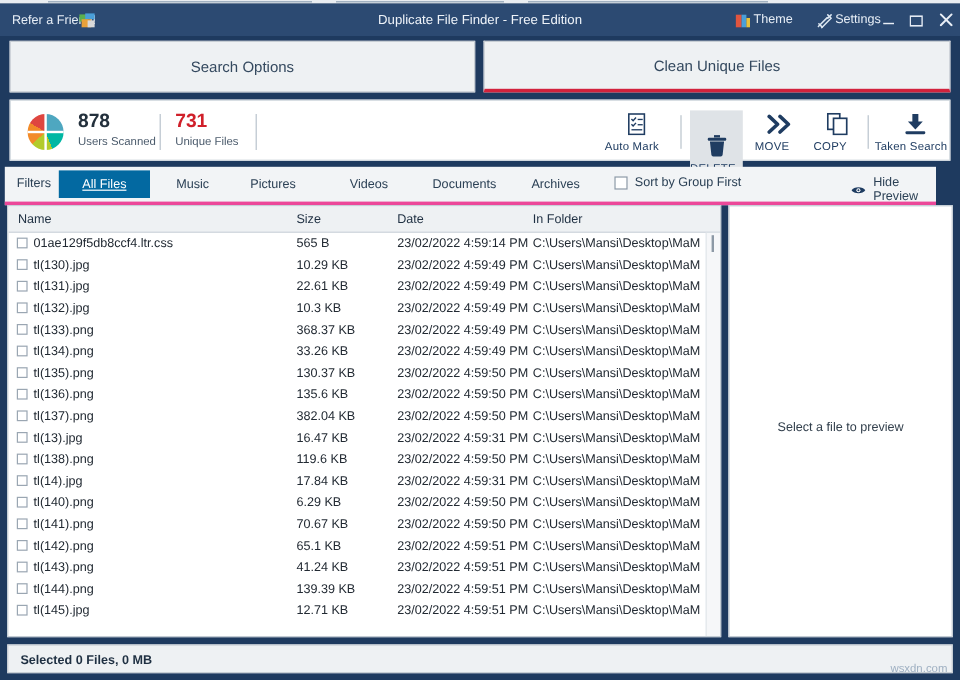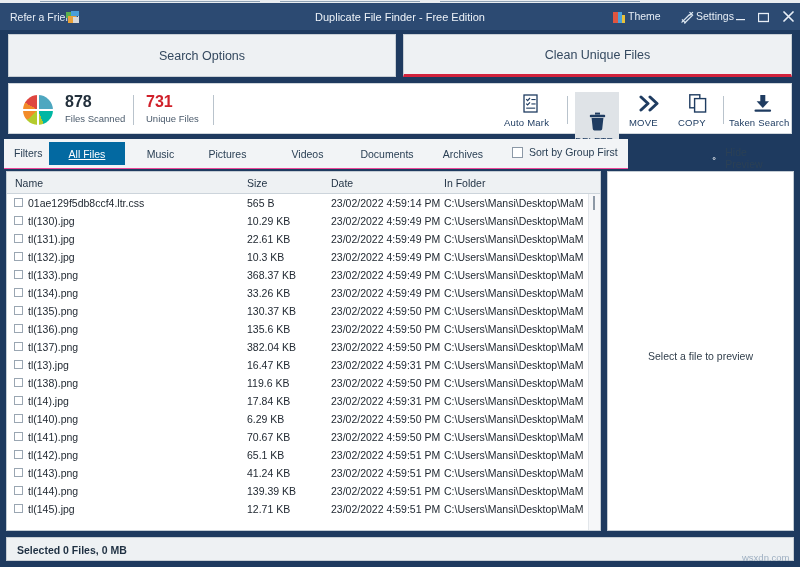--- a/index.html
+++ b/index.html
@@ -58,21 +58,21 @@
   .action .albl{font-size:9.5px;color:#1f3c61;margin-top:3px;letter-spacing:.2px;}
   #act-0{left:495px;width:55px;}
   #act-1{left:566px;width:44px;background:#dfe3e7;height:36px;padding-top:18px;top:8px;}
   #act-2{left:620px;width:42px;}
   #act-3{left:669px;width:40px;}
   #act-4{left:720px;width:68px;}
   #avd-0{left:558px;} #avd-1{left:714px;}
   .avd{top:12px;width:1px;height:28px;background:#b9c3cc;position:absolute;}
 
   
-  #filterbar{left:4px;top:139px;width:624px;height:29px;background:#f2f4f6;border-bottom:1px solid #ec4899;}
+  #filterbar{left:4px;top:139px;width:776px;height:29px;background:#f2f4f6;border-bottom:3px solid #ec4899;}
   #filters-label{left:10px;top:8px;font-size:10.5px;color:#2b4055;}
   .ftab{top:3px;height:23px;font-size:10.5px;color:#2b4055;display:flex;align-items:center;justify-content:center;cursor:default;}
   .ftab.active{background:#0369a1;color:#ffffff;text-decoration:underline;}
   #ftab-0{left:45px;width:76px;}
   #ftab-1{left:129px;width:55px;}
   #ftab-2{left:192px;width:63px;}
   #ftab-3{left:277px;width:53px;}
   #ftab-4{left:346px;width:74px;}
   #ftab-5{left:432px;width:54px;}
   #sortgroup{left:508px;top:7px;display:flex;align-items:center;}
@@ -166,21 +166,21 @@
 </div>
 
 <div class="abs" id="statsbar">
   <div class="abs" id="pie">
     <div class="cross-v"></div>
       <div class="cross-h"></div>
   </div>
 
   <div class="abs stat" id="stat-0">
     <div class="val" style="color:#23303c">878</div>
-    <div class="lbl">Files Scanned</div>
+    <div class="lbl">Users Scanned</div>
   </div>
   <div class="abs vdiv" id="vd-0"></div>
   <div class="abs stat" id="stat-1">
     <div class="val" style="color:#d0202a">731</div>
     <div class="lbl">Unique Files</div>
   </div>
   <div class="abs vdiv" id="vd-1"></div>
 
   <div class="avd" id="avd-0"></div>
   <div class="avd" id="avd-1"></div>

